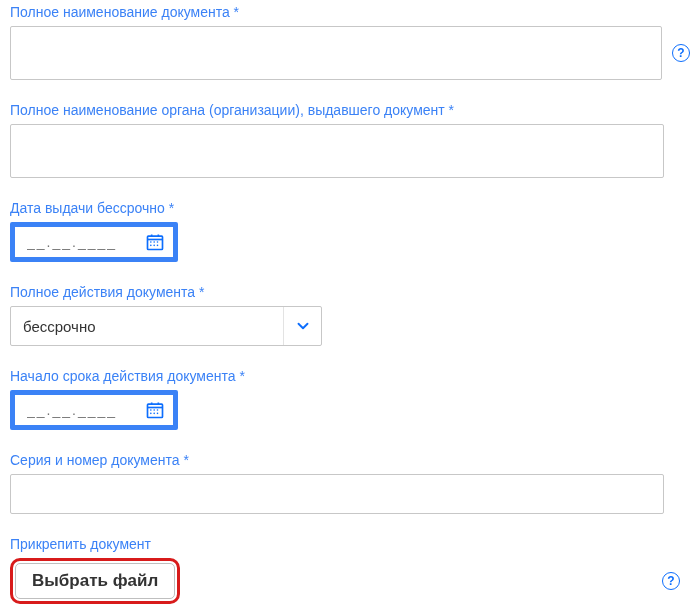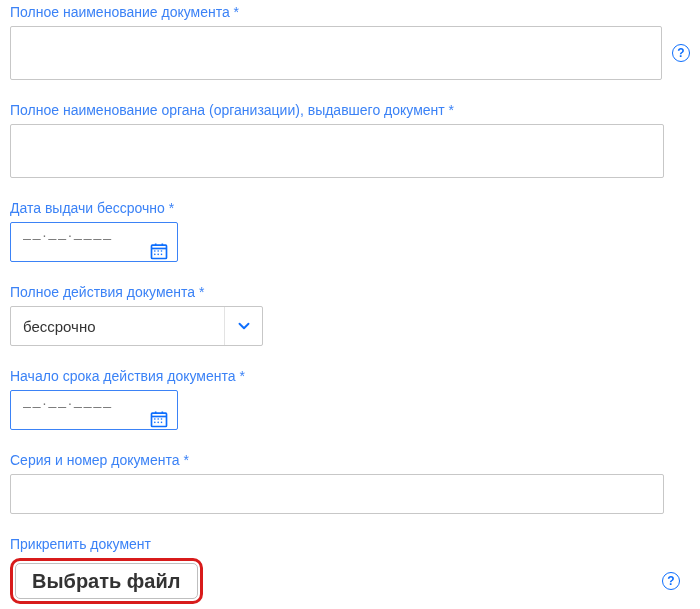--- a/index.html
+++ b/index.html
@@ -52,26 +52,25 @@
     cursor: pointer;
     display: flex;
     align-items: center;
     justify-content: center;
     font-weight: 600;
     flex: 0 0 auto;
   }
   .date-wrap {
     display: inline-flex;
     align-items: stretch;
-    border: 1px solid #3b82f6;
+    border: 5px solid #3b82f6;
     border-radius: 2px;
     height: 40px;
     padding: 0 8px 0 10px;
     width: 168px;
-    flex-direction: column;
   }
   .date-input {
     border: none;
     outline: none;
     font-family: inherit;
     font-size: 14px;
     color: #bfbfbf;
     letter-spacing: 2px;
     width: 110px;
     background: transparent;
@@ -82,21 +81,21 @@
     justify-content: center;
     cursor: pointer;
     margin-left: auto;
   }
   .select-wrap {
     display: inline-flex;
     align-items: center;
     border: 1px solid #c7c7c7;
     border-radius: 2px;
     height: 40px;
-    width: 253px;
+    width: 312px;
     cursor: pointer;
   }
   .select-value {
     flex: 1 1 auto;
     padding: 0 12px;
     font-size: 15px;
     color: #333;
   }
   .select-caret {
     width: 38px;
@@ -110,21 +109,21 @@
   .attach-row {
     display: flex;
     align-items: center;
   }
   .file-btn {
     border: 1px solid #bfbfbf;
     background: #fff;
     border-radius: 5px;
     height: 36px;
     padding: 0 16px;
-    font-size: 20px;
+    font-size: 17px;
     font-weight: 700;
     color: #333;
     cursor: pointer;
   }
   .file-btn-highlight {
     display: inline-block;
     border: 3px solid #d81b1b;
     border-radius: 10px;
     padding: 2px;
     margin-right: auto;

